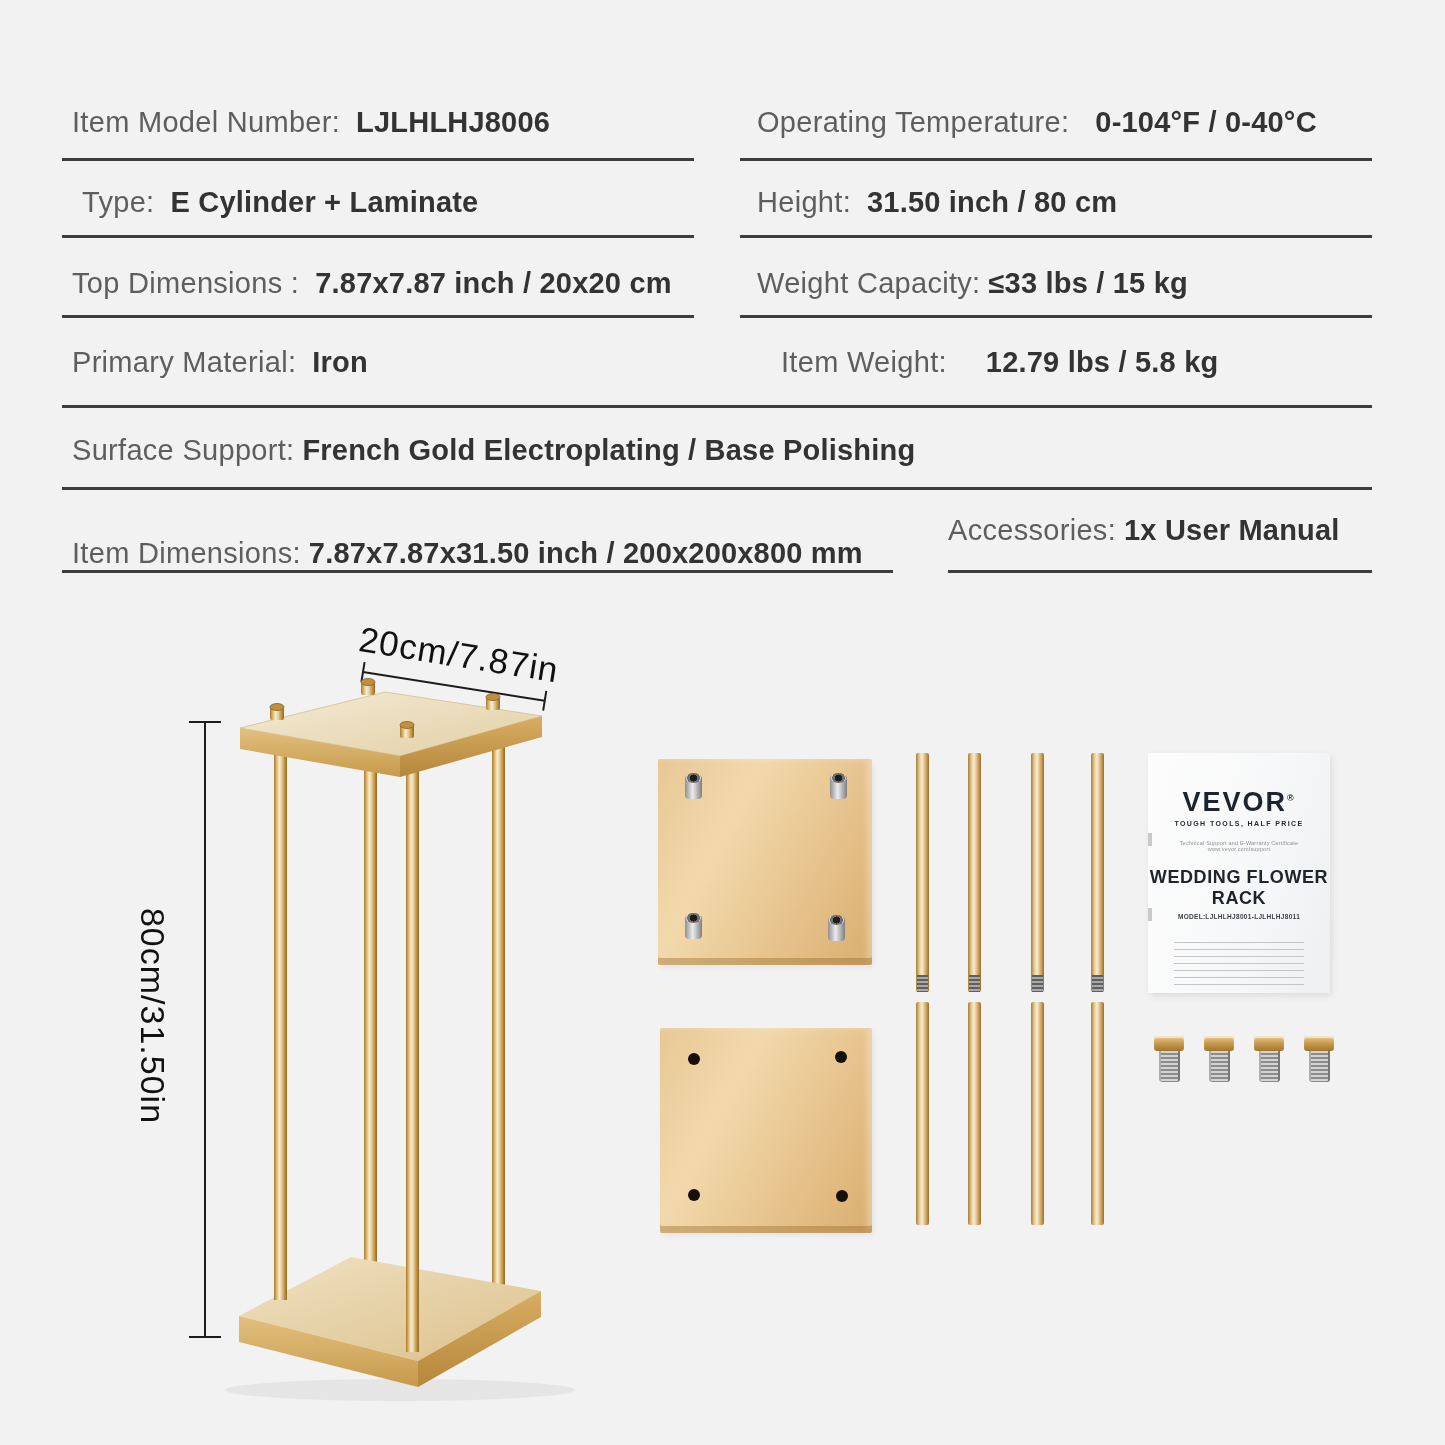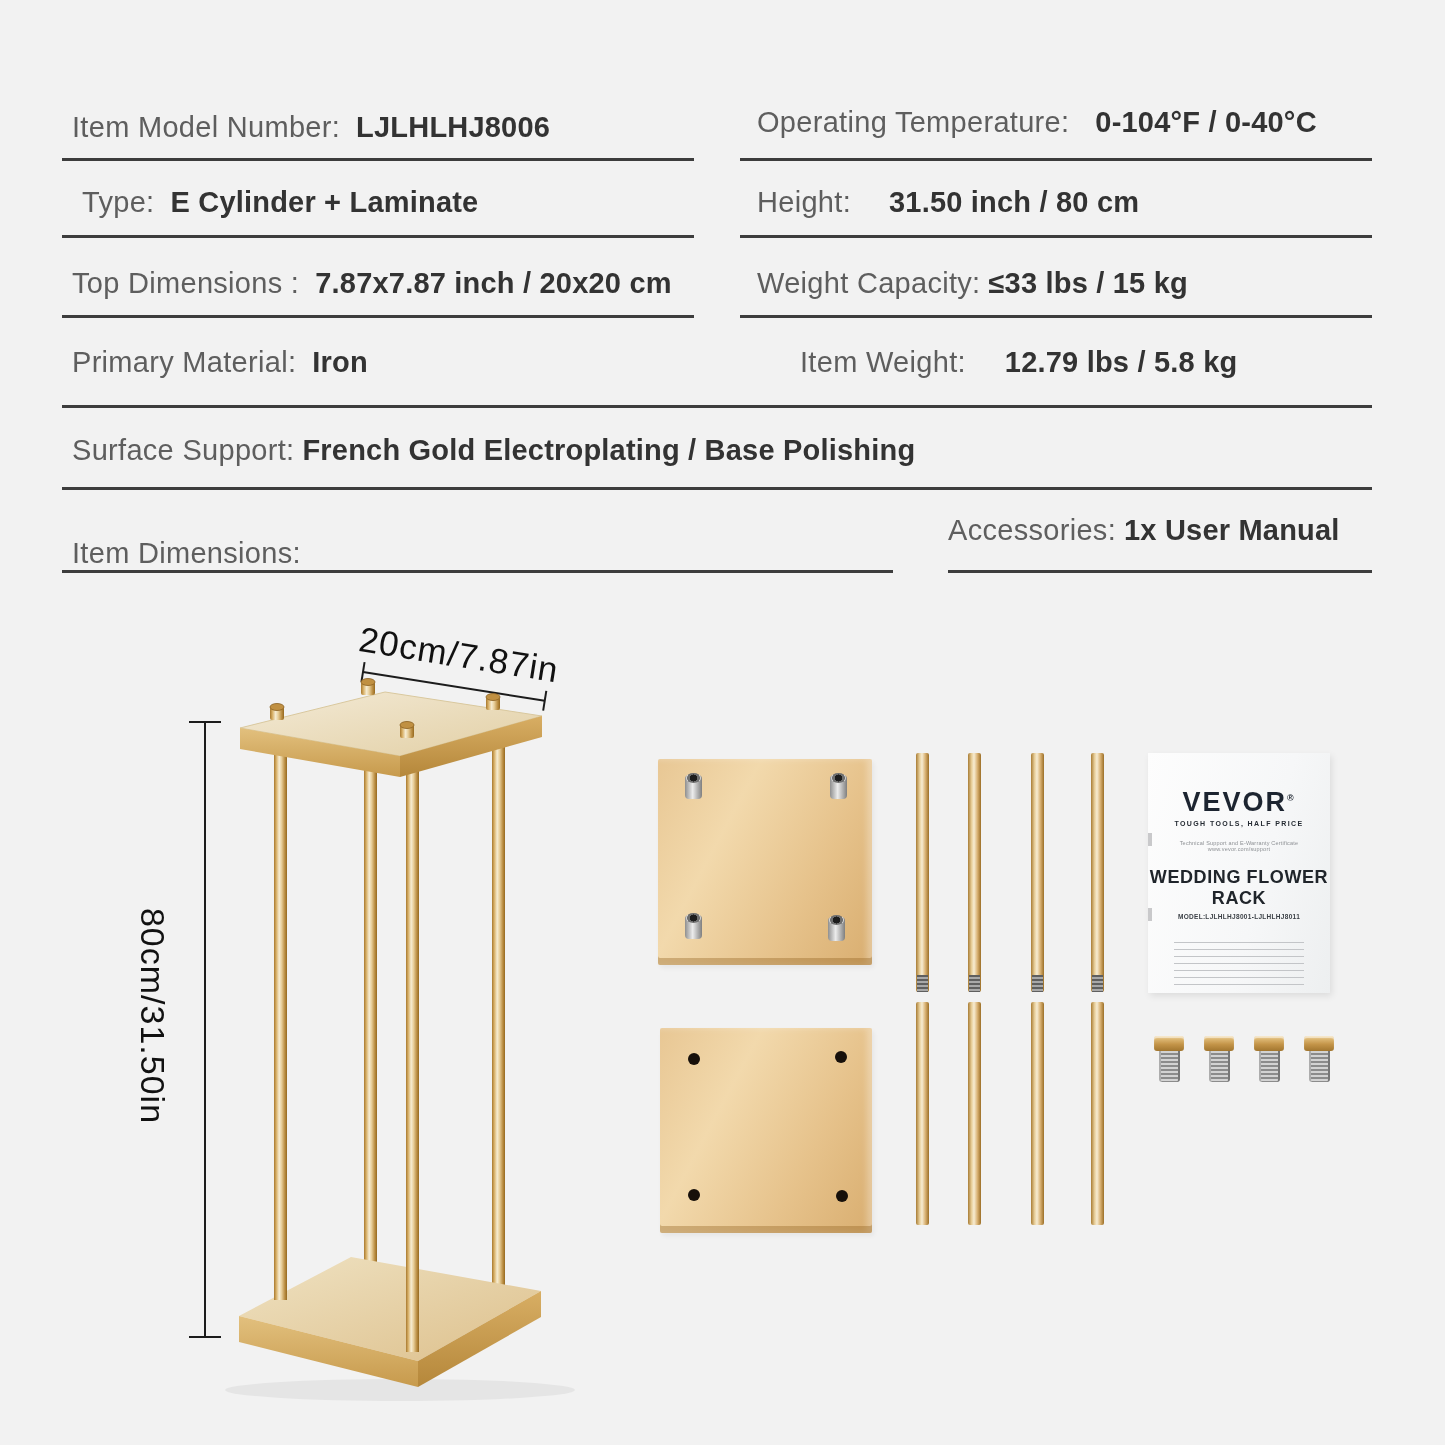--- a/index.html
+++ b/index.html
@@ -52,71 +52,72 @@
     background:repeating-linear-gradient(180deg,#d3d3d3 0 2px,#8c8c8c 2px 4px);
     border-left:2px solid #adadad;border-right:2px solid #777;}
 </style>
 </head>
 <body>
 
 <div class="sheet">
 
   <section>
 
-    <div class="row" style="left:72px;top:100px;align-items:flex-end;">
+    <div class="row" style="left:72px;top:100px;">
       <span class="lbl">Item Model Number:</span>
       <span class="val">LJLHLHJ8006</span>
     </div>
     <div class="row" style="left:757px;top:100px;">
       <span class="lbl">Operating Temperature:</span>
       <span class="val" style="margin-left:26px;">0-104°F / 0-40°C</span>
     </div>
     <div class="hr" style="left:62px;top:158px;width:632px;"></div>
     <div class="hr" style="left:740px;top:158px;width:632px;"></div>
 
     <div class="row" style="left:82px;top:180px;">
       <span class="lbl">Type:</span>
       <span class="val">E Cylinder + Laminate</span>
     </div>
     <div class="row" style="left:757px;top:180px;">
       <span class="lbl">Height:</span>
-      <span class="val" style="margin-left:38px;">31.50 inch / 80 cm</span>
+      <span class="val" style="margin-left:16px;">31.50 inch / 80 cm</span>
     </div>
     <div class="hr" style="left:62px;top:235px;width:632px;"></div>
     <div class="hr" style="left:740px;top:235px;width:632px;"></div>
 
     <div class="row" style="left:72px;top:261px;">
       <span class="lbl">Top Dimensions :</span>
       <span class="val">7.87x7.87 inch / 20x20 cm</span>
     </div>
     <div class="row tight" style="left:757px;top:261px;">
       <span class="lbl">Weight Capacity:</span>
       <span class="val">≤33 lbs / 15 kg</span>
     </div>
     <div class="hr" style="left:62px;top:315px;width:632px;"></div>
     <div class="hr" style="left:740px;top:315px;width:632px;"></div>
 
     <div class="row" style="left:72px;top:340px;">
       <span class="lbl">Primary Material:</span>
       <span class="val">Iron</span>
     </div>
-    <div class="row" style="left:800px;top:340px;">
+    <div class="row" style="left:781px;top:340px;">
       <span class="lbl">Item Weight:</span>
       <span class="val" style="margin-left:39px;">12.79 lbs / 5.8 kg</span>
     </div>
     <div class="hr" style="left:62px;top:405px;width:1310px;"></div>
 
     <div class="row tight" style="left:72px;top:428px;">
       <span class="lbl">Surface Support:</span>
       <span class="val">French Gold Electroplating / Base Polishing</span>
     </div>
     <div class="hr" style="left:62px;top:487px;width:1310px;"></div>
 
     <div class="row tight" style="left:72px;top:531px;">
       <span class="lbl">Item Dimensions:</span>
+      <span class="val">7.87x7.87x31.50 inch / 200x200x800 mm</span>
     </div>
     <div class="row tight" style="left:948px;top:508px;">
       <span class="lbl">Accessories:</span>
       <span class="val">1x User Manual</span>
     </div>
     <div class="hr" style="left:62px;top:570px;width:831px;"></div>
     <div class="hr" style="left:948px;top:570px;width:424px;"></div>
   </section>
 
   <svg width="560" height="810" viewBox="0 0 560 810" style="position:absolute;left:50px;top:600px;">

